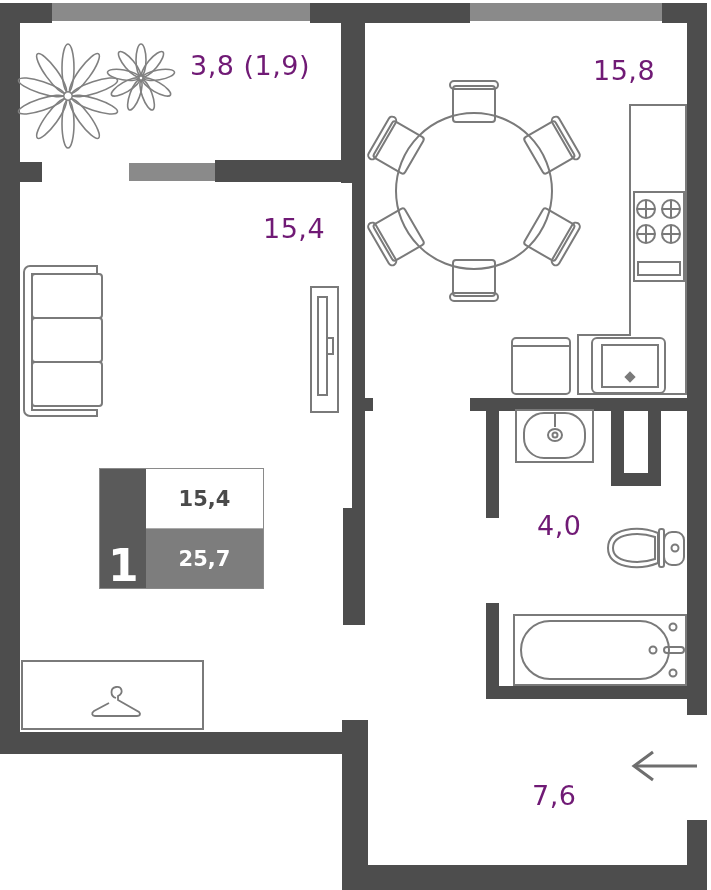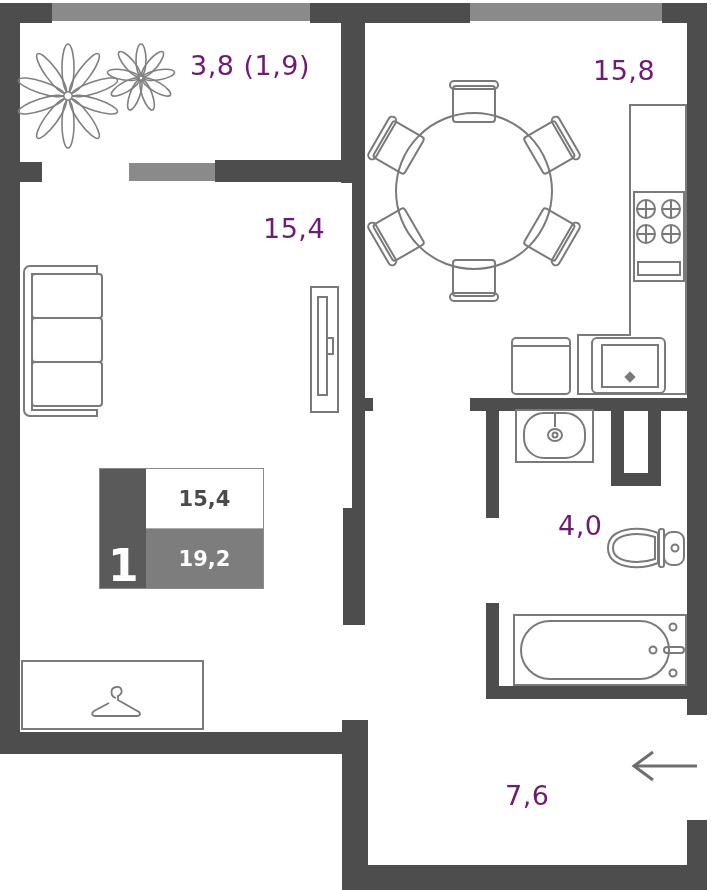--- a/index.html
+++ b/index.html
@@ -187,24 +187,24 @@
 
   <g stroke="#6e6e6e" stroke-width="3">
     <line x1="634" y1="766" x2="697" y2="766"></line>
     <polyline points="653,752 634,766 653,780"></polyline>
   </g>
 </svg>
 
 <div class="lbl" style="left:190px;top:50px;">3,8 (1,9)</div>
 <div class="lbl" style="left:593px;top:55px;">15,8</div>
 <div class="lbl" style="left:263px;top:213px;">15,4</div>
-<div class="lbl" style="left:558px;top:510px;">4,0</div>
-<div class="lbl" style="left:505px;top:780px;text-align:center;">7,6</div>
+<div class="lbl" style="left:537px;top:510px;">4,0</div>
+<div class="lbl" style="left:532px;top:780px;text-align:center;">7,6</div>
 
 <div class="info">
   <div class="num">
     <span>1</span>
   </div>
   <div class="rows">
     <div class="row">15,4</div>
-    <div class="row hl">19,2</div>
+    <div class="row hl">25,7</div>
   </div>
 </div>
 
 </body></html>

